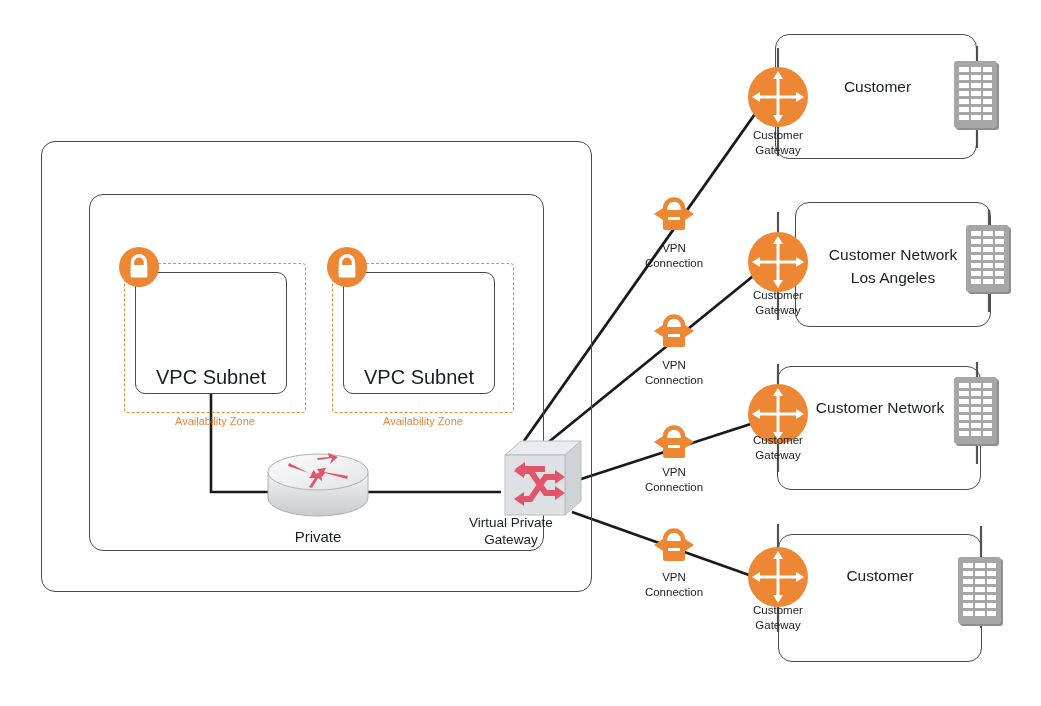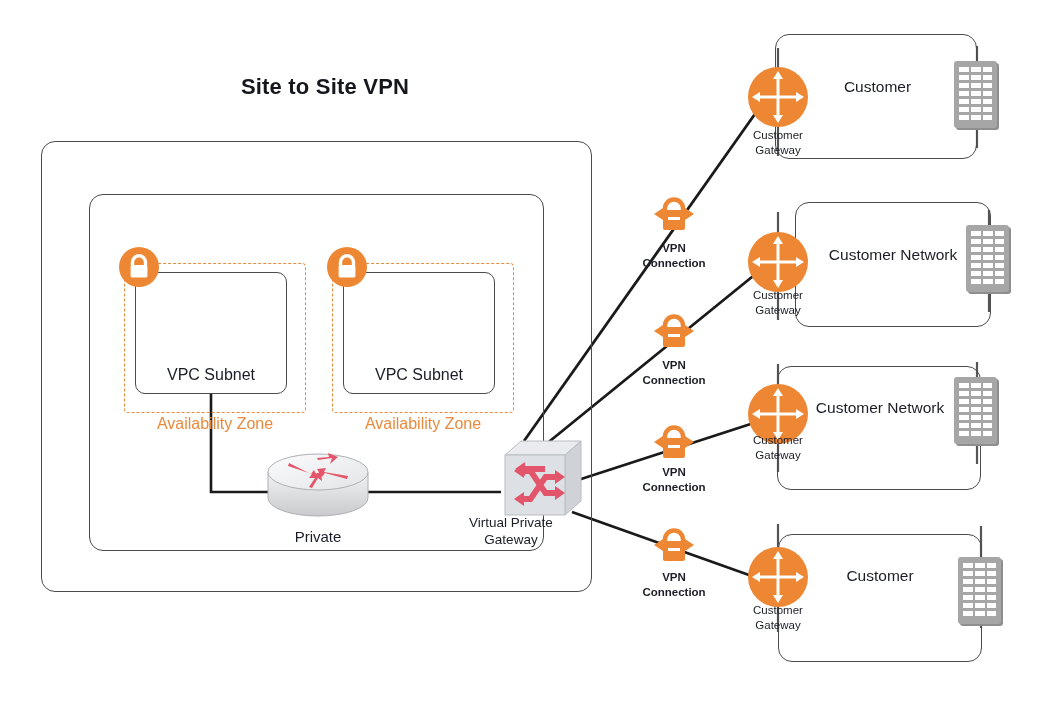--- a/index.html
+++ b/index.html
@@ -40,39 +40,39 @@
 
   
   .az-box {
     border: 1.6px dashed #E98A3C;
     border-radius: 4px;
     box-sizing: border-box;
   }
   #az-box-1 { left: 124px; top: 263px; width: 182px; height: 150px; }
   #az-box-2 { left: 332px; top: 263px; width: 182px; height: 150px; }
   .az-label {
-    font-size: 16px;
+    font-size: 11px;
     color: #E98A3C;
     text-align: center;
     width: 182px;
   }
   #az-label-1 { left: 124px; top: 415px; }
   #az-label-2 { left: 332px; top: 415px; }
 
   
   .subnet-box {
     border: 1.4px solid #4b4b4b;
     border-radius: 10px;
     box-sizing: border-box;
     background: #ffffff;
   }
   #subnet-box-1 { left: 135px; top: 272px; width: 152px; height: 122px; }
   #subnet-box-2 { left: 343px; top: 272px; width: 152px; height: 122px; }
   .subnet-label {
-    font-size: 16px;
+    font-size: 20px;
     color: #1b1e27;
     text-align: center;
     width: 152px;
   }
   #subnet-label-1 { left: 135px; top: 366px; }
   #subnet-label-2 { left: 343px; top: 366px; }
 
   
   .cloud-badge {
     width: 74px; height: 44px;
@@ -104,21 +104,21 @@
   #vpg-label {
     left: 451px; top: 514px; width: 120px;
     text-align: center; font-size: 13.5px; color: #1b1e27;
     line-height: 17px;
   }
 
   
   .vpn-icon { width: 48px; height: 48px; }
   .vpn-label {
     width: 92px; text-align: center;
-    font-size: 11.5px; color: #1b1e27; line-height: 15px; font-weight: bold;
+    font-size: 11.5px; color: #1b1e27; line-height: 15px;
   }
 
   
   .cust-box {
     border: 1.4px solid #4b4b4b;
     border-radius: 14px;
     box-sizing: border-box;
     background: transparent;
   }
   .cust-label {
@@ -324,20 +324,21 @@
   </div>
 
   <div class="abs cust-box" style="left:775px; top:34px; width:202px; height:125px;"></div>
   <div class="abs cust-label" style="left:790px; top:75px; width:175px;">
     <div>Customer</div>
   </div>
 
   <div class="abs cust-box" style="left:795px; top:202px; width:196px; height:125px;"></div>
   <div class="abs cust-label" style="left:803px; top:243px; width:180px;">
     <div>Customer Network</div>
+    <div>Los Angeles</div>
   </div>
 
   <div class="abs cust-box" style="left:777px; top:366px; width:204px; height:124px;"></div>
   <div class="abs cust-label" style="left:790px; top:396px; width:180px;">
     <div>Customer Network</div>
   </div>
 
   <div class="abs cust-box" style="left:778px; top:534px; width:204px; height:128px;"></div>
   <div class="abs cust-label" style="left:790px; top:564px; width:180px;">
     <div>Customer</div>
@@ -536,15 +537,14 @@
         <rect x="6" y="47" width="10" height="5"></rect>
           <rect x="18" y="47" width="10" height="5"></rect>
           <rect x="30" y="47" width="9" height="5"></rect>
         <rect x="6" y="55" width="10" height="5"></rect>
           <rect x="18" y="55" width="10" height="5"></rect>
           <rect x="30" y="55" width="9" height="5"></rect>
       </g>
     </svg>
   </div>
 
-  <div class="abs" id="diagram-title">Site to Site VPN</div>
 
 </div>
 
 </body></html>

